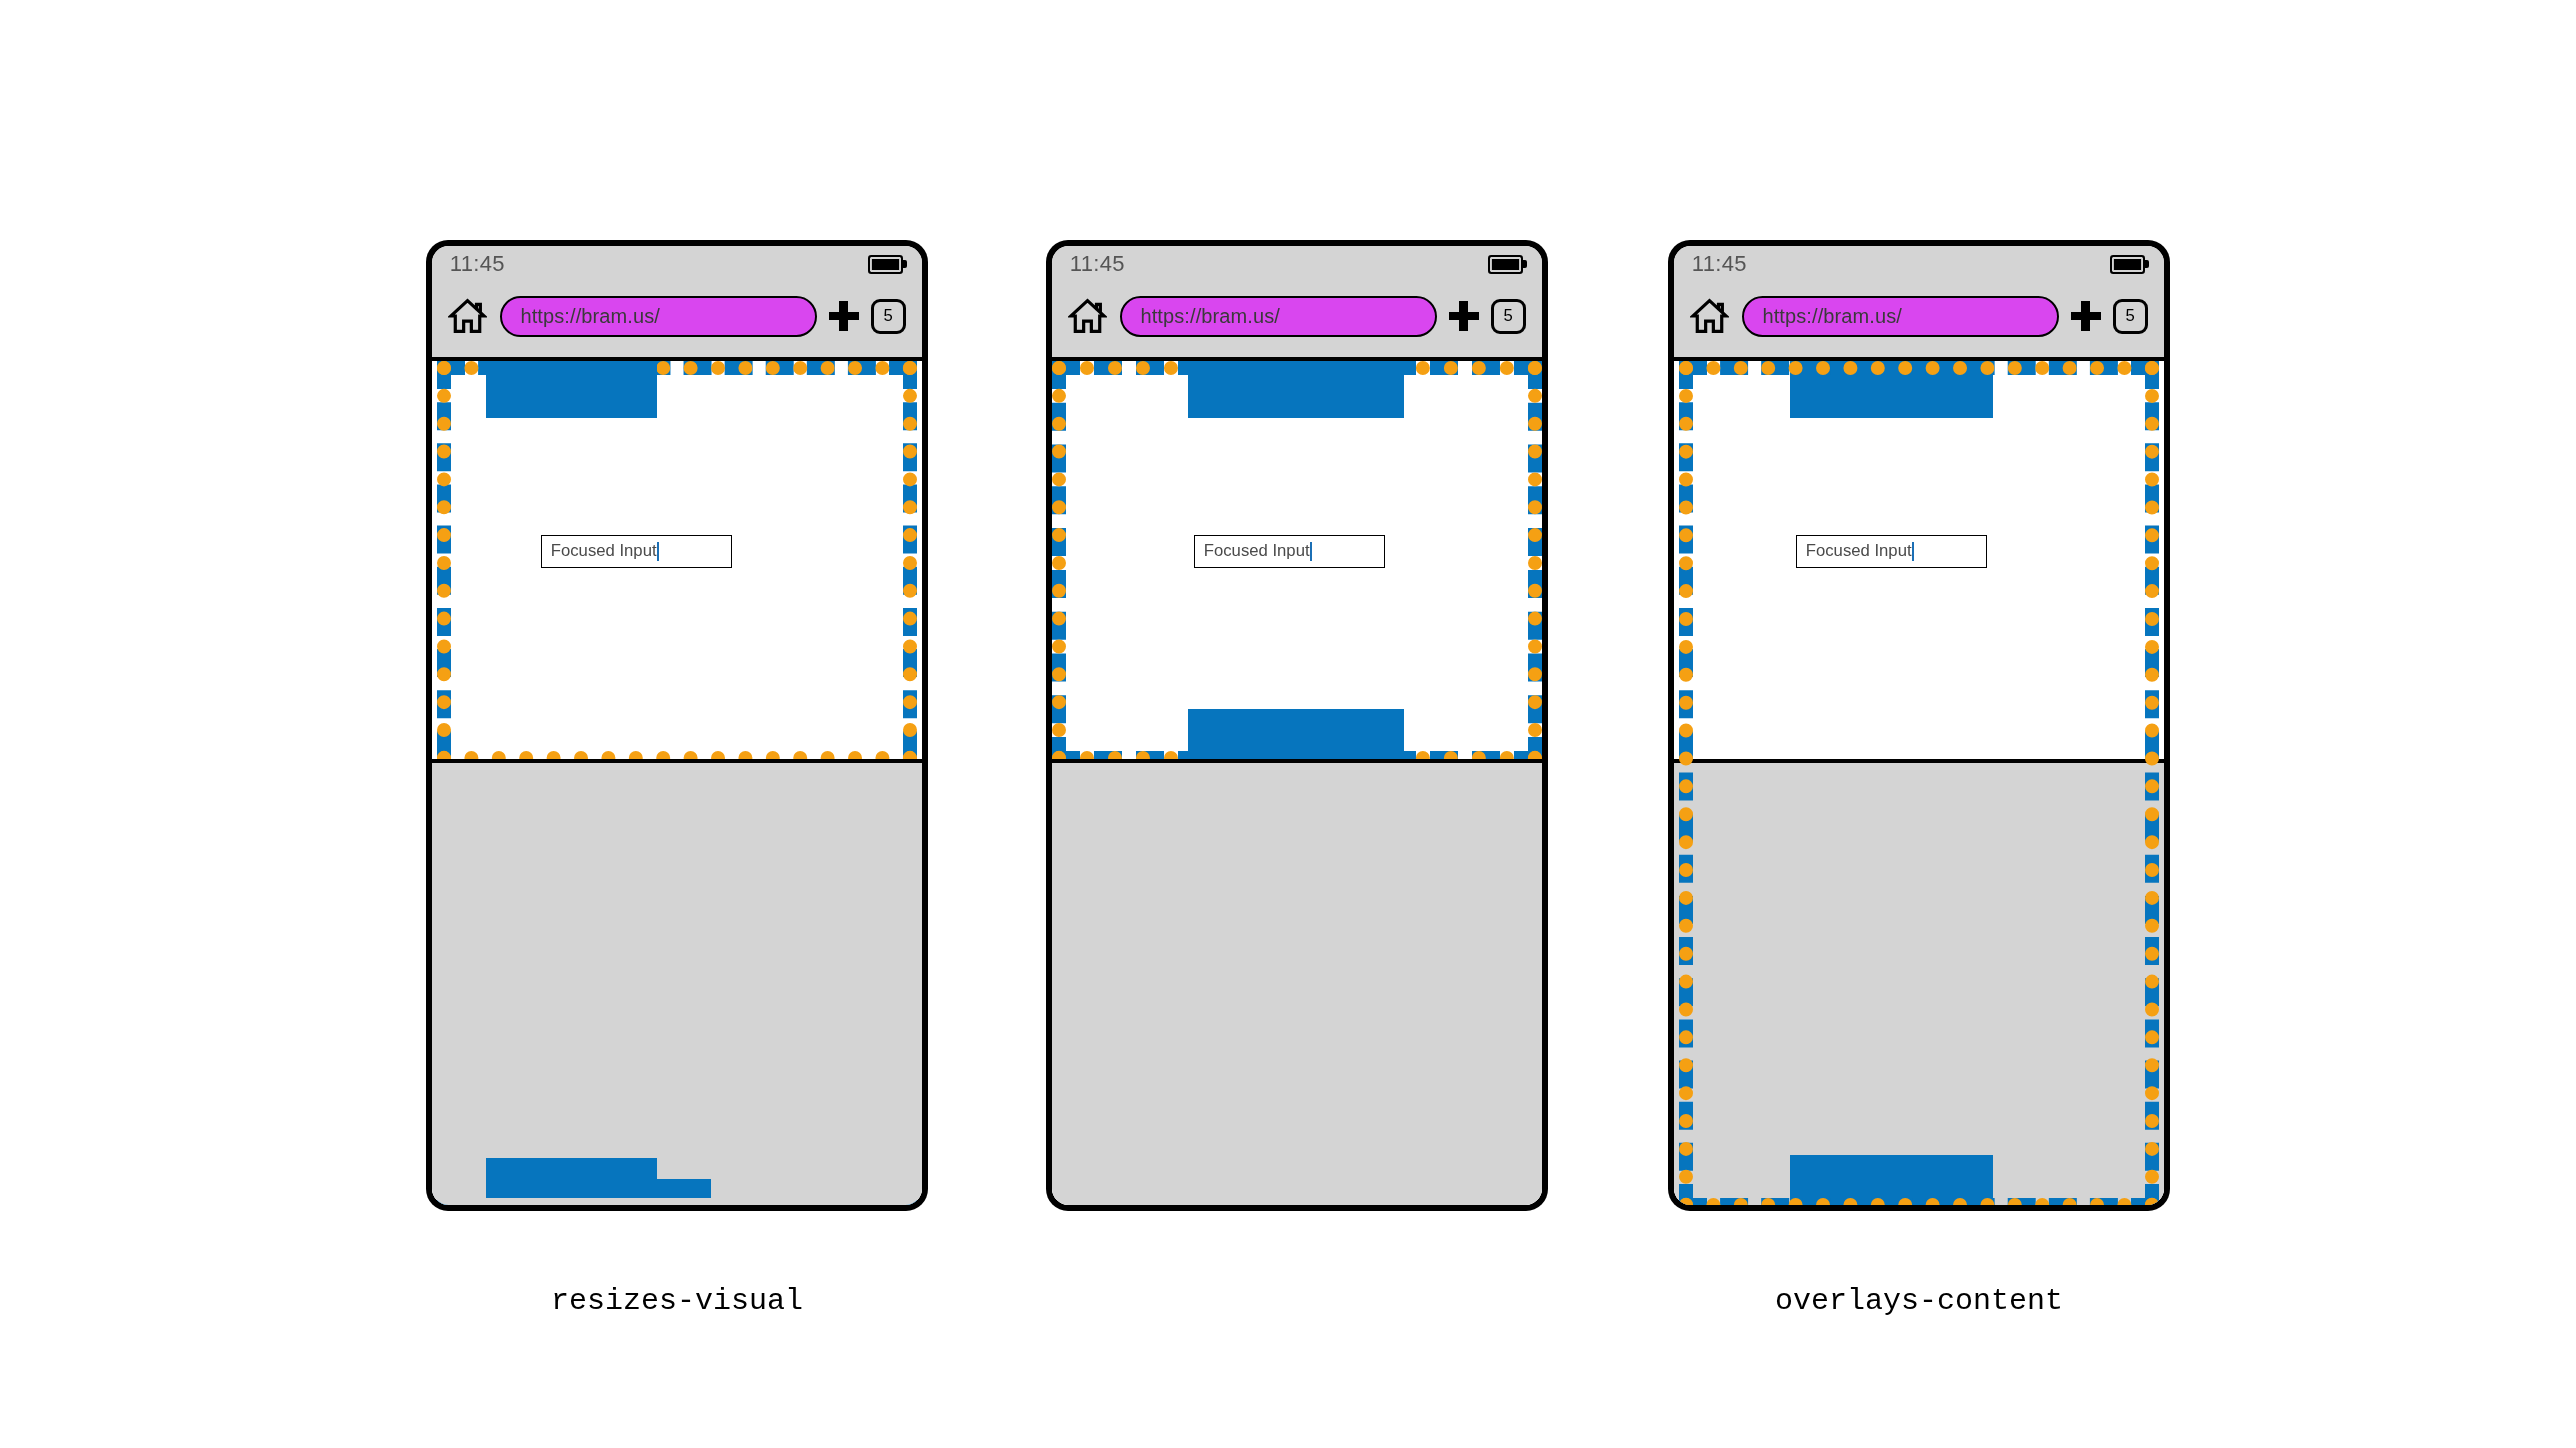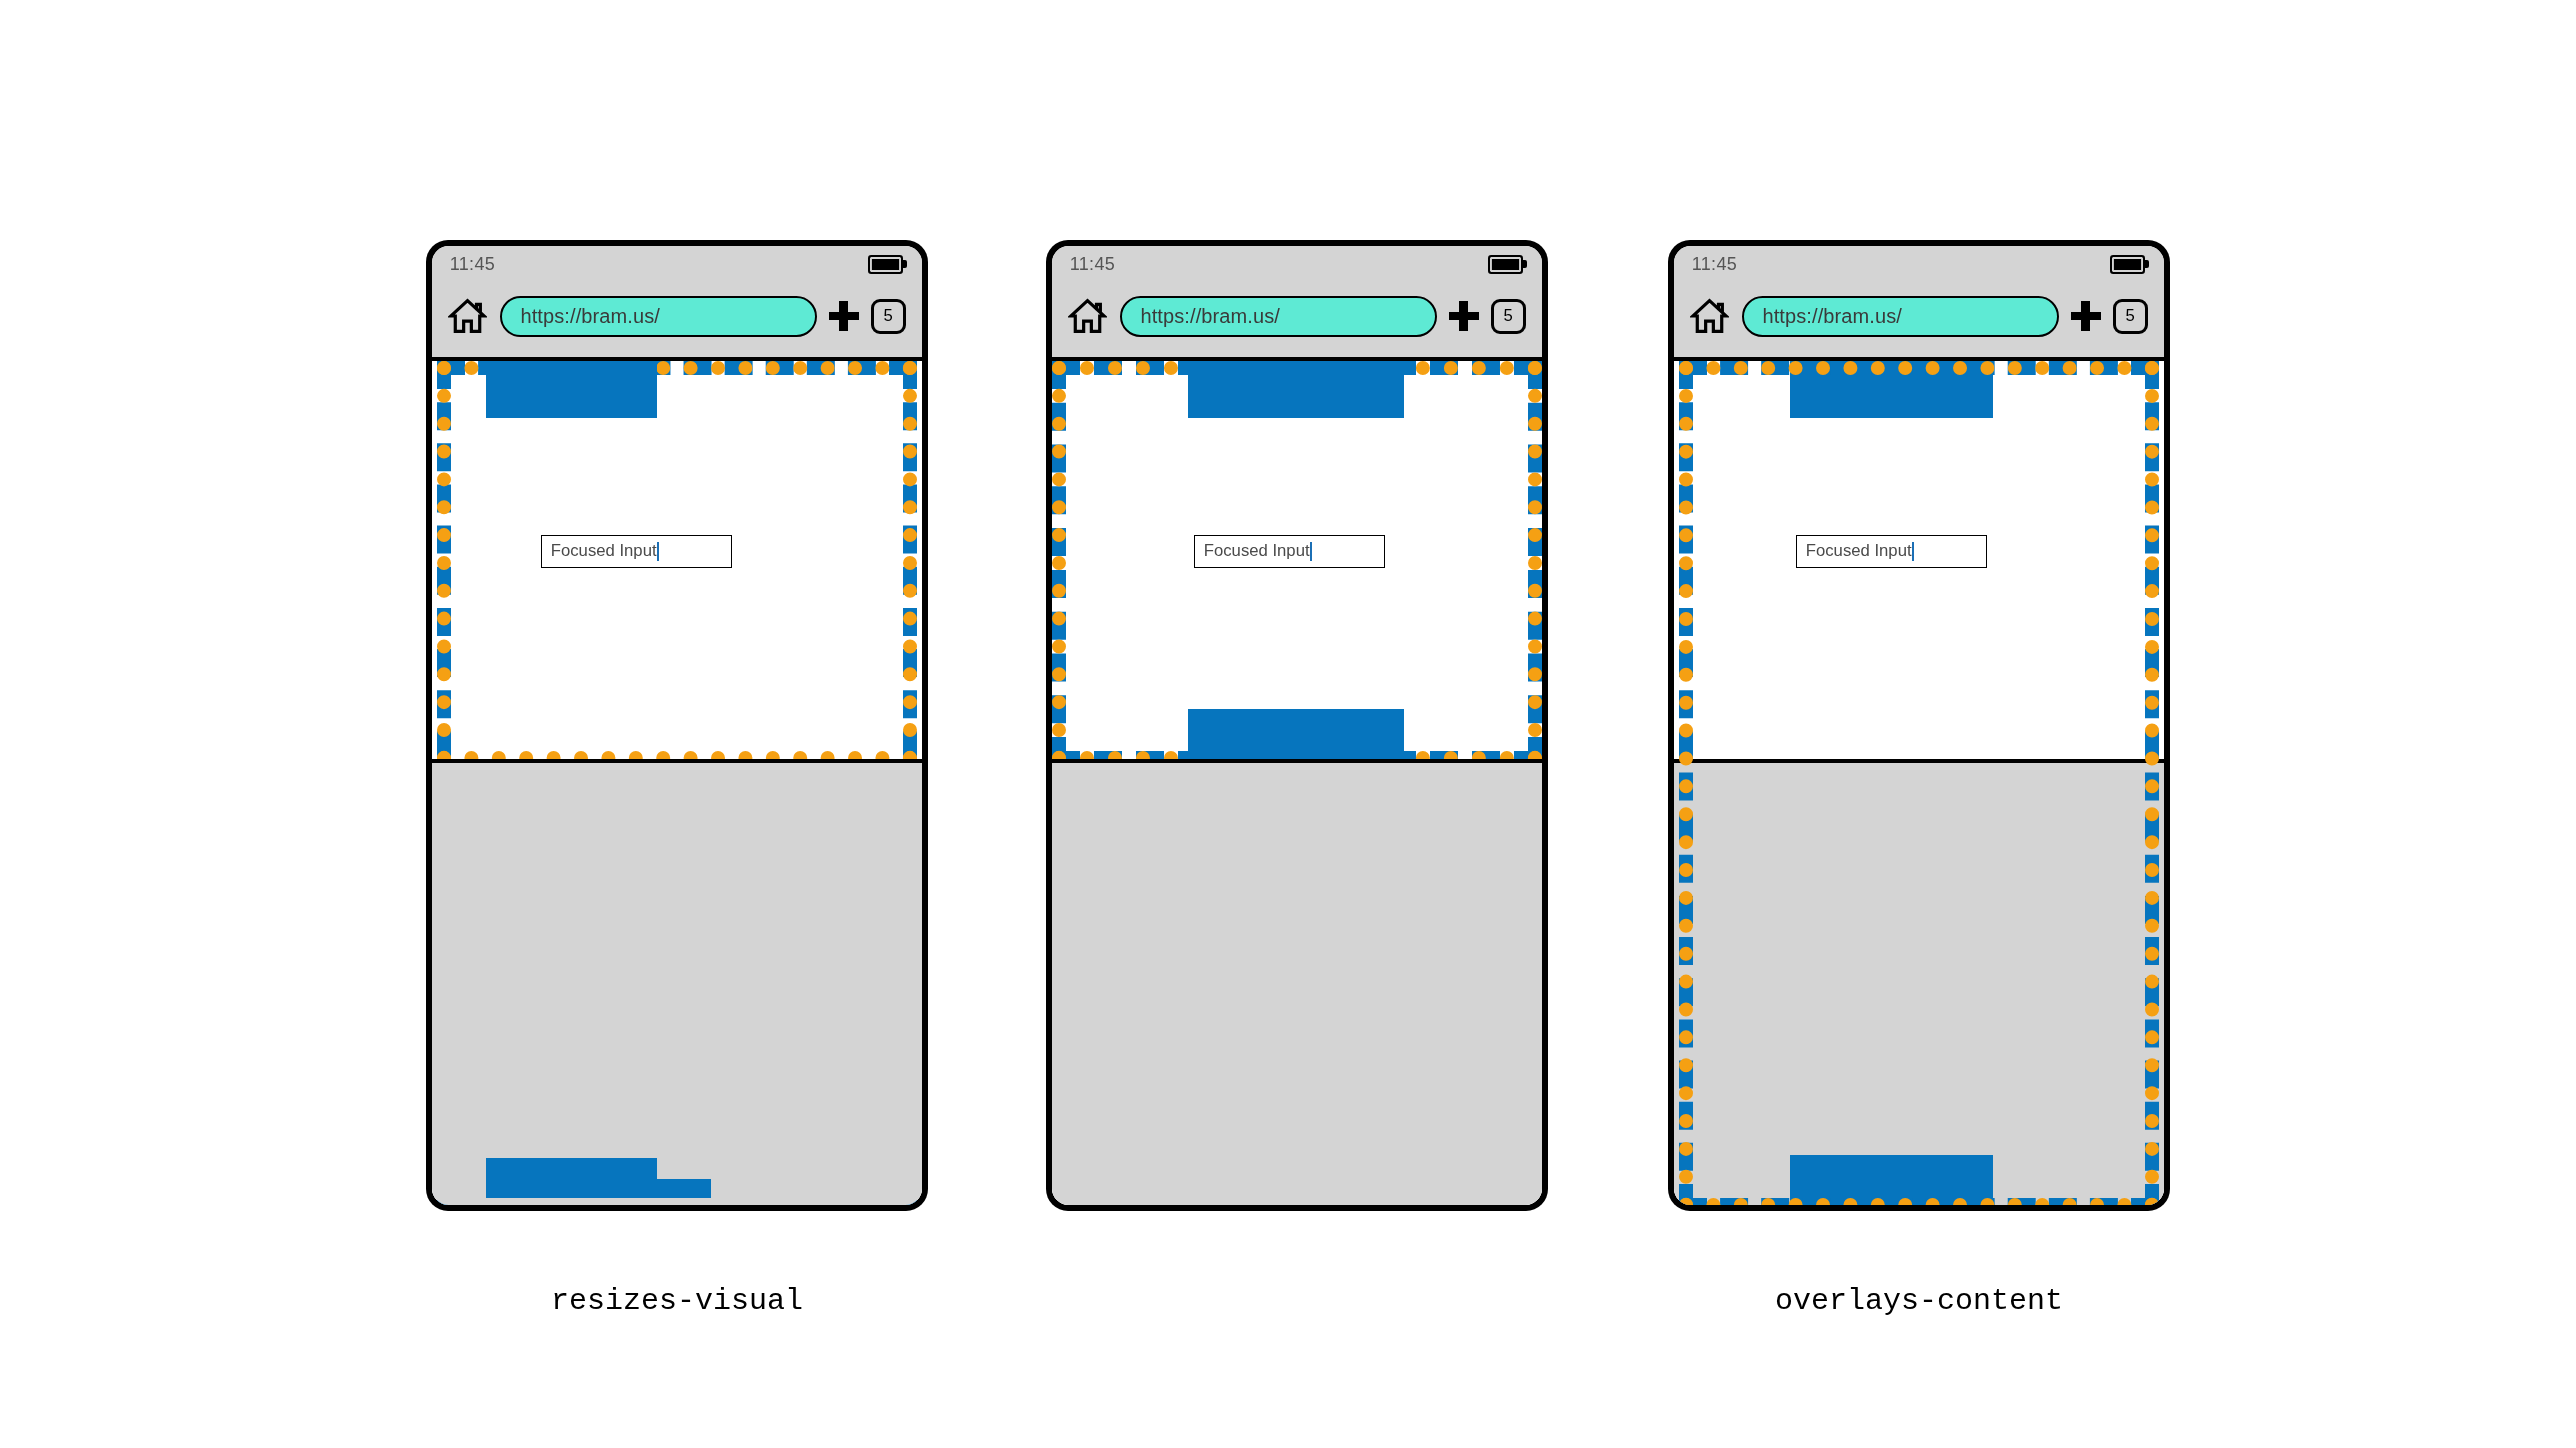--- a/index.html
+++ b/index.html
@@ -40,21 +40,21 @@
     background:#d4d4d4;
     z-index:40;
     border-bottom:4.5px solid #000;
     box-sizing:border-box;
   }
   .statusbar{
     position:absolute;top:0;left:0;right:0;height:33px;
     display:flex;align-items:center;justify-content:space-between;
     padding:3.9px 15.5px 0 18px;box-sizing:border-box;
   }
-  .clock{font-size:18px;color:#555;letter-spacing:0.3px;line-height:1;}
+  .clock{font-size:22px;color:#555;letter-spacing:0.3px;line-height:1;}
   .battery{position:relative;width:39px;height:19.3px;}
   .battery .shell{
     position:absolute;left:0;top:0;width:35px;height:19.3px;
     border:2.6px solid #000;border-radius:3.2px;box-sizing:border-box;
     background:#000;
     box-shadow:inset 0 0 0 1.9px #d4d4d4;
   }
   .battery .cap{
     position:absolute;right:0;top:5.8px;width:3.9px;height:7.7px;
     background:#000;border-radius:0 1.9px 1.9px 0;
@@ -62,21 +62,21 @@
 
   .toolbar{
     position:absolute;top:32px;left:0;right:0;height:77px;
     display:flex;align-items:center;gap:0;
     padding:0 16.7px 0 16.7px;box-sizing:border-box;
   }
   .home-icon{width:39px;height:36px;flex:0 0 auto;}
   .url-pill{
     flex:1 1 auto;margin:0 11.6px 0 13px;
     height:41px;border:2.6px solid #000;border-radius:22px;
-    background:#5eead4;box-sizing:border-box;
+    background:#d946ef;box-sizing:border-box;
     display:flex;align-items:center;
     padding:0 18px;
     overflow:hidden;
   }
   .url-text{
     font-size:20px;color:#3a3a3a;white-space:nowrap;
     letter-spacing:0.1px;
   }
   .plus-icon{width:30px;height:30px;position:relative;flex:0 0 auto;margin-right:11.6px;}
   .plus-icon:before,.plus-icon:after{

